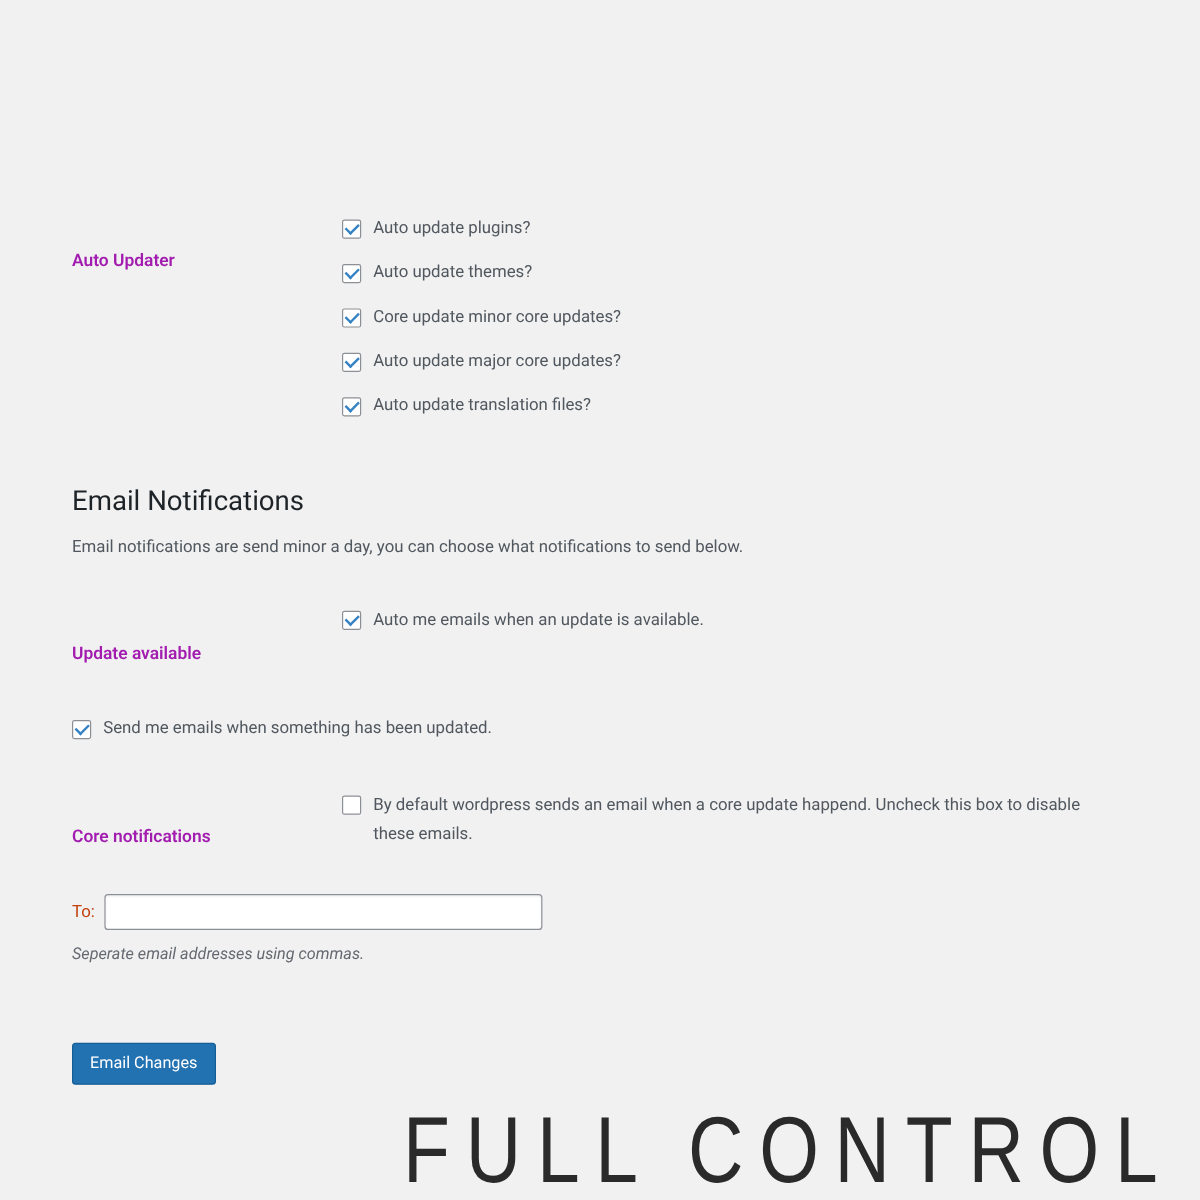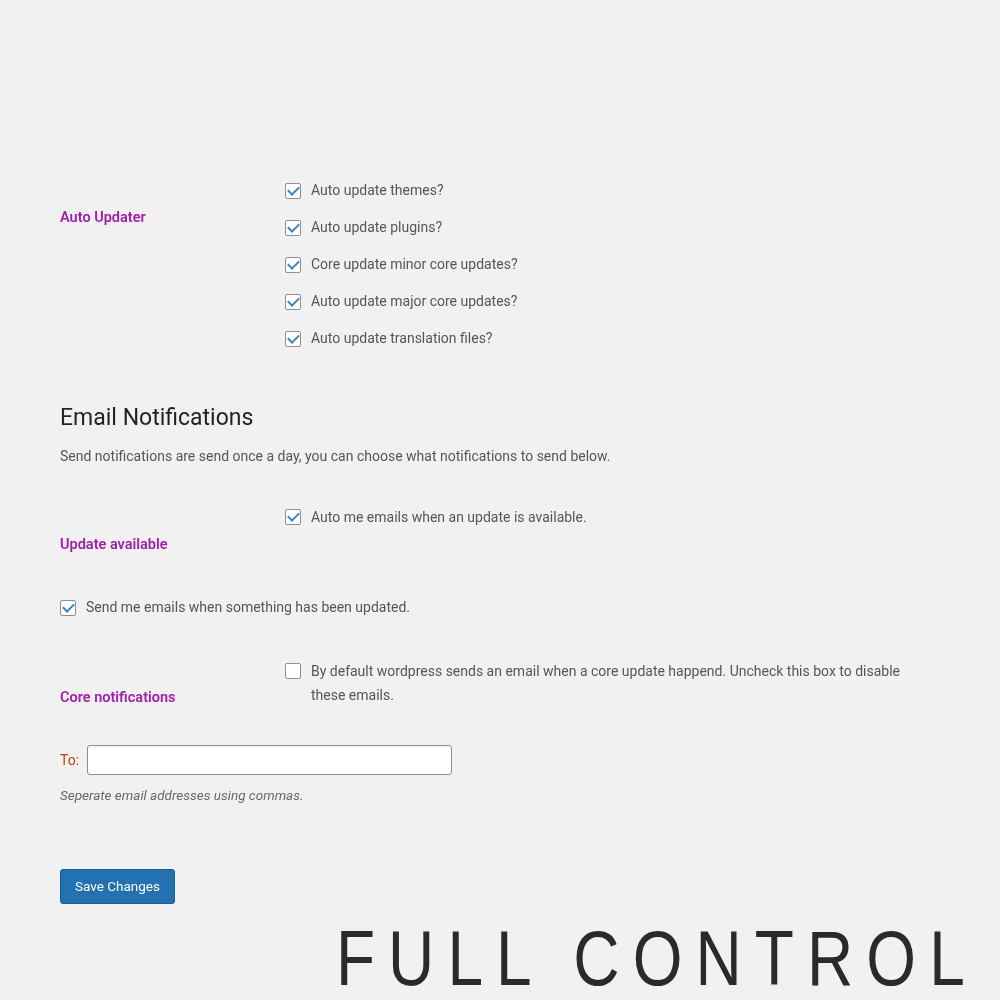--- a/index.html
+++ b/index.html
@@ -130,44 +130,44 @@
 <body>
 
 <div class="wrap">
 
   
   <div class="form-row">
     <div class="row-label">Auto Updater</div>
     <div class="row-content">
       <div class="check-line">
         <span class="cb checked"></span>
+        <span>Auto update plugins?</span>
+      </div>
+      <div class="check-line">
+        <span class="cb checked"></span>
         <span>Auto update themes?</span>
       </div>
       <div class="check-line">
         <span class="cb checked"></span>
-        <span>Auto update plugins?</span>
-      </div>
-      <div class="check-line">
-        <span class="cb checked"></span>
         <span>Core update minor core updates?</span>
       </div>
       <div class="check-line">
         <span class="cb checked"></span>
         <span>Auto update major core updates?</span>
       </div>
       <div class="check-line">
         <span class="cb checked"></span>
         <span>Auto update translation files?</span>
       </div>
     </div>
   </div>
 
   
   <h2 class="section-title">Email Notifications</h2>
-  <p class="section-desc">Send notifications are send once a day, you can choose what notifications to send below.</p>
+  <p class="section-desc">Email notifications are send minor a day, you can choose what notifications to send below.</p>
 
   
   <div class="form-row" style="margin-bottom:42px;">
     <div class="row-label">Update available</div>
     <div class="row-content">
       <div class="check-line">
         <span class="cb checked"></span>
         <span>Auto me emails when an update is available.</span>
       </div>
     </div>
@@ -199,17 +199,17 @@
     <div class="row-content">
       <div class="inline-input-row">
         <span class="inline-label">To:</span>
         <input type="text" class="text-input" value="" style="">
       </div>
       <div class="hint">Seperate email addresses using commas.</div>
     </div>
   </div>
 
   
-  <div class="save-btn">Save Changes</div>
+  <div class="save-btn">Email Changes</div>
 
 </div>
 
 <div class="hero">FULL CONTROL</div>
 
 </body></html>

